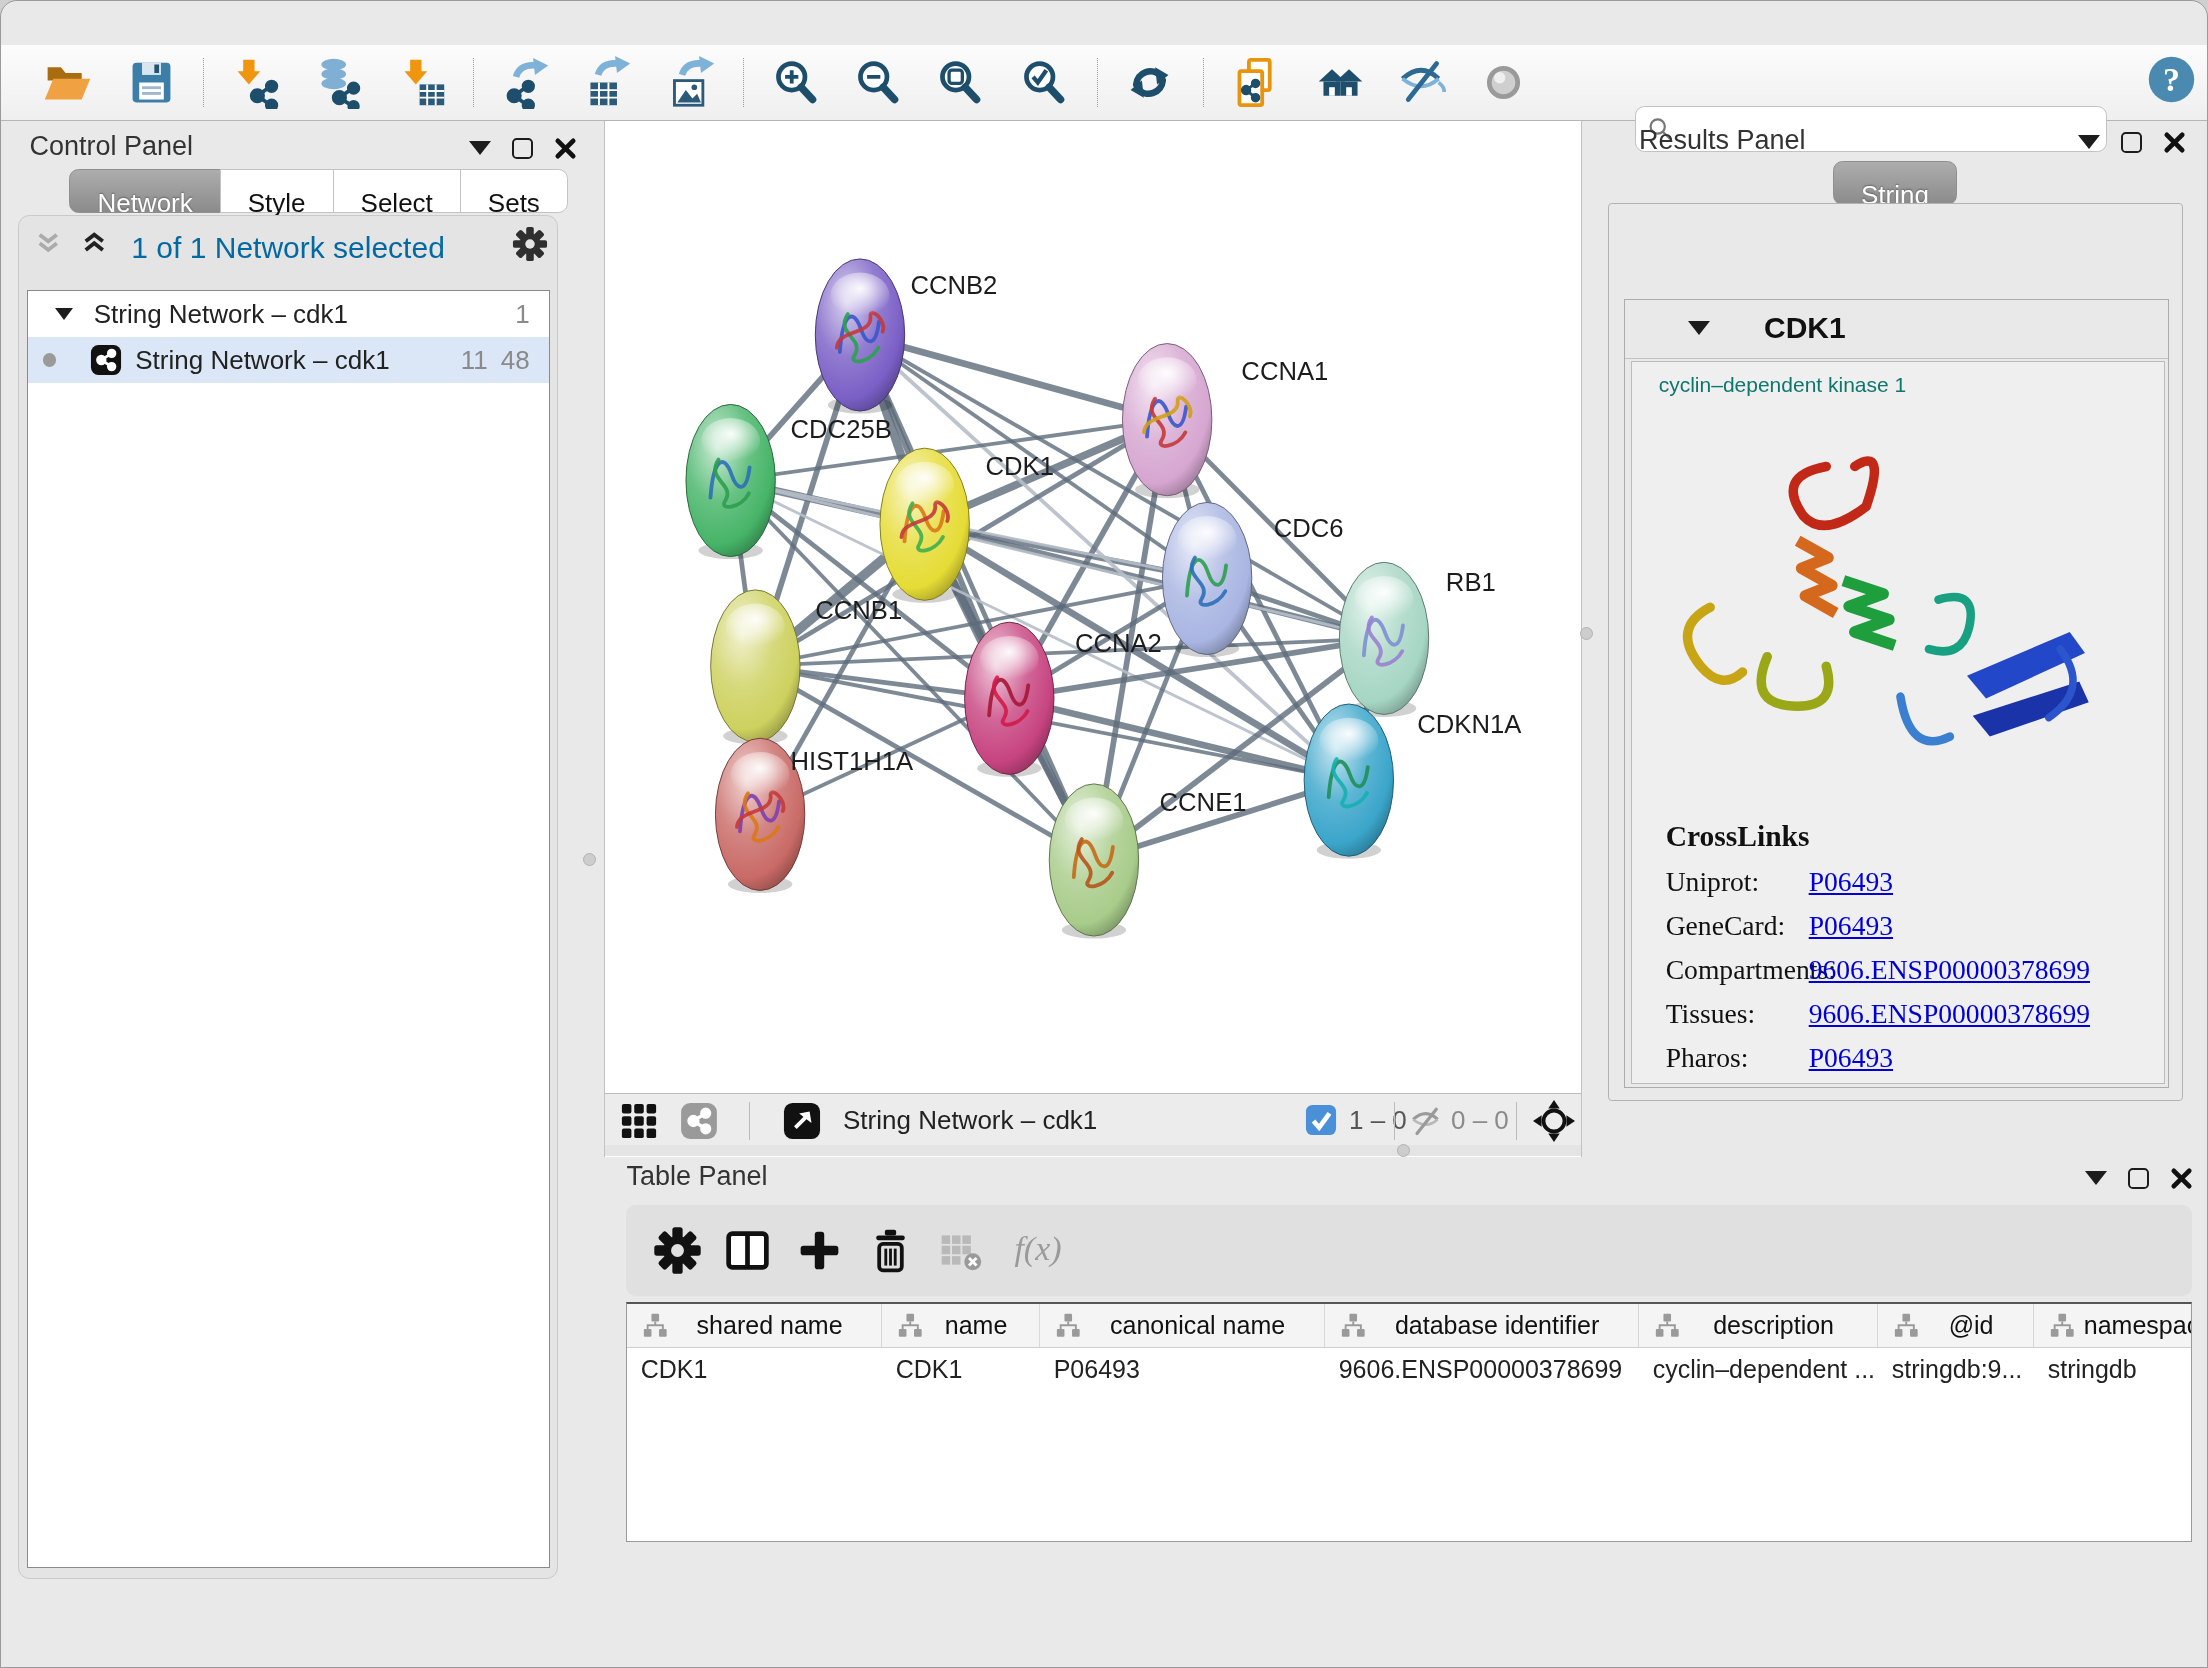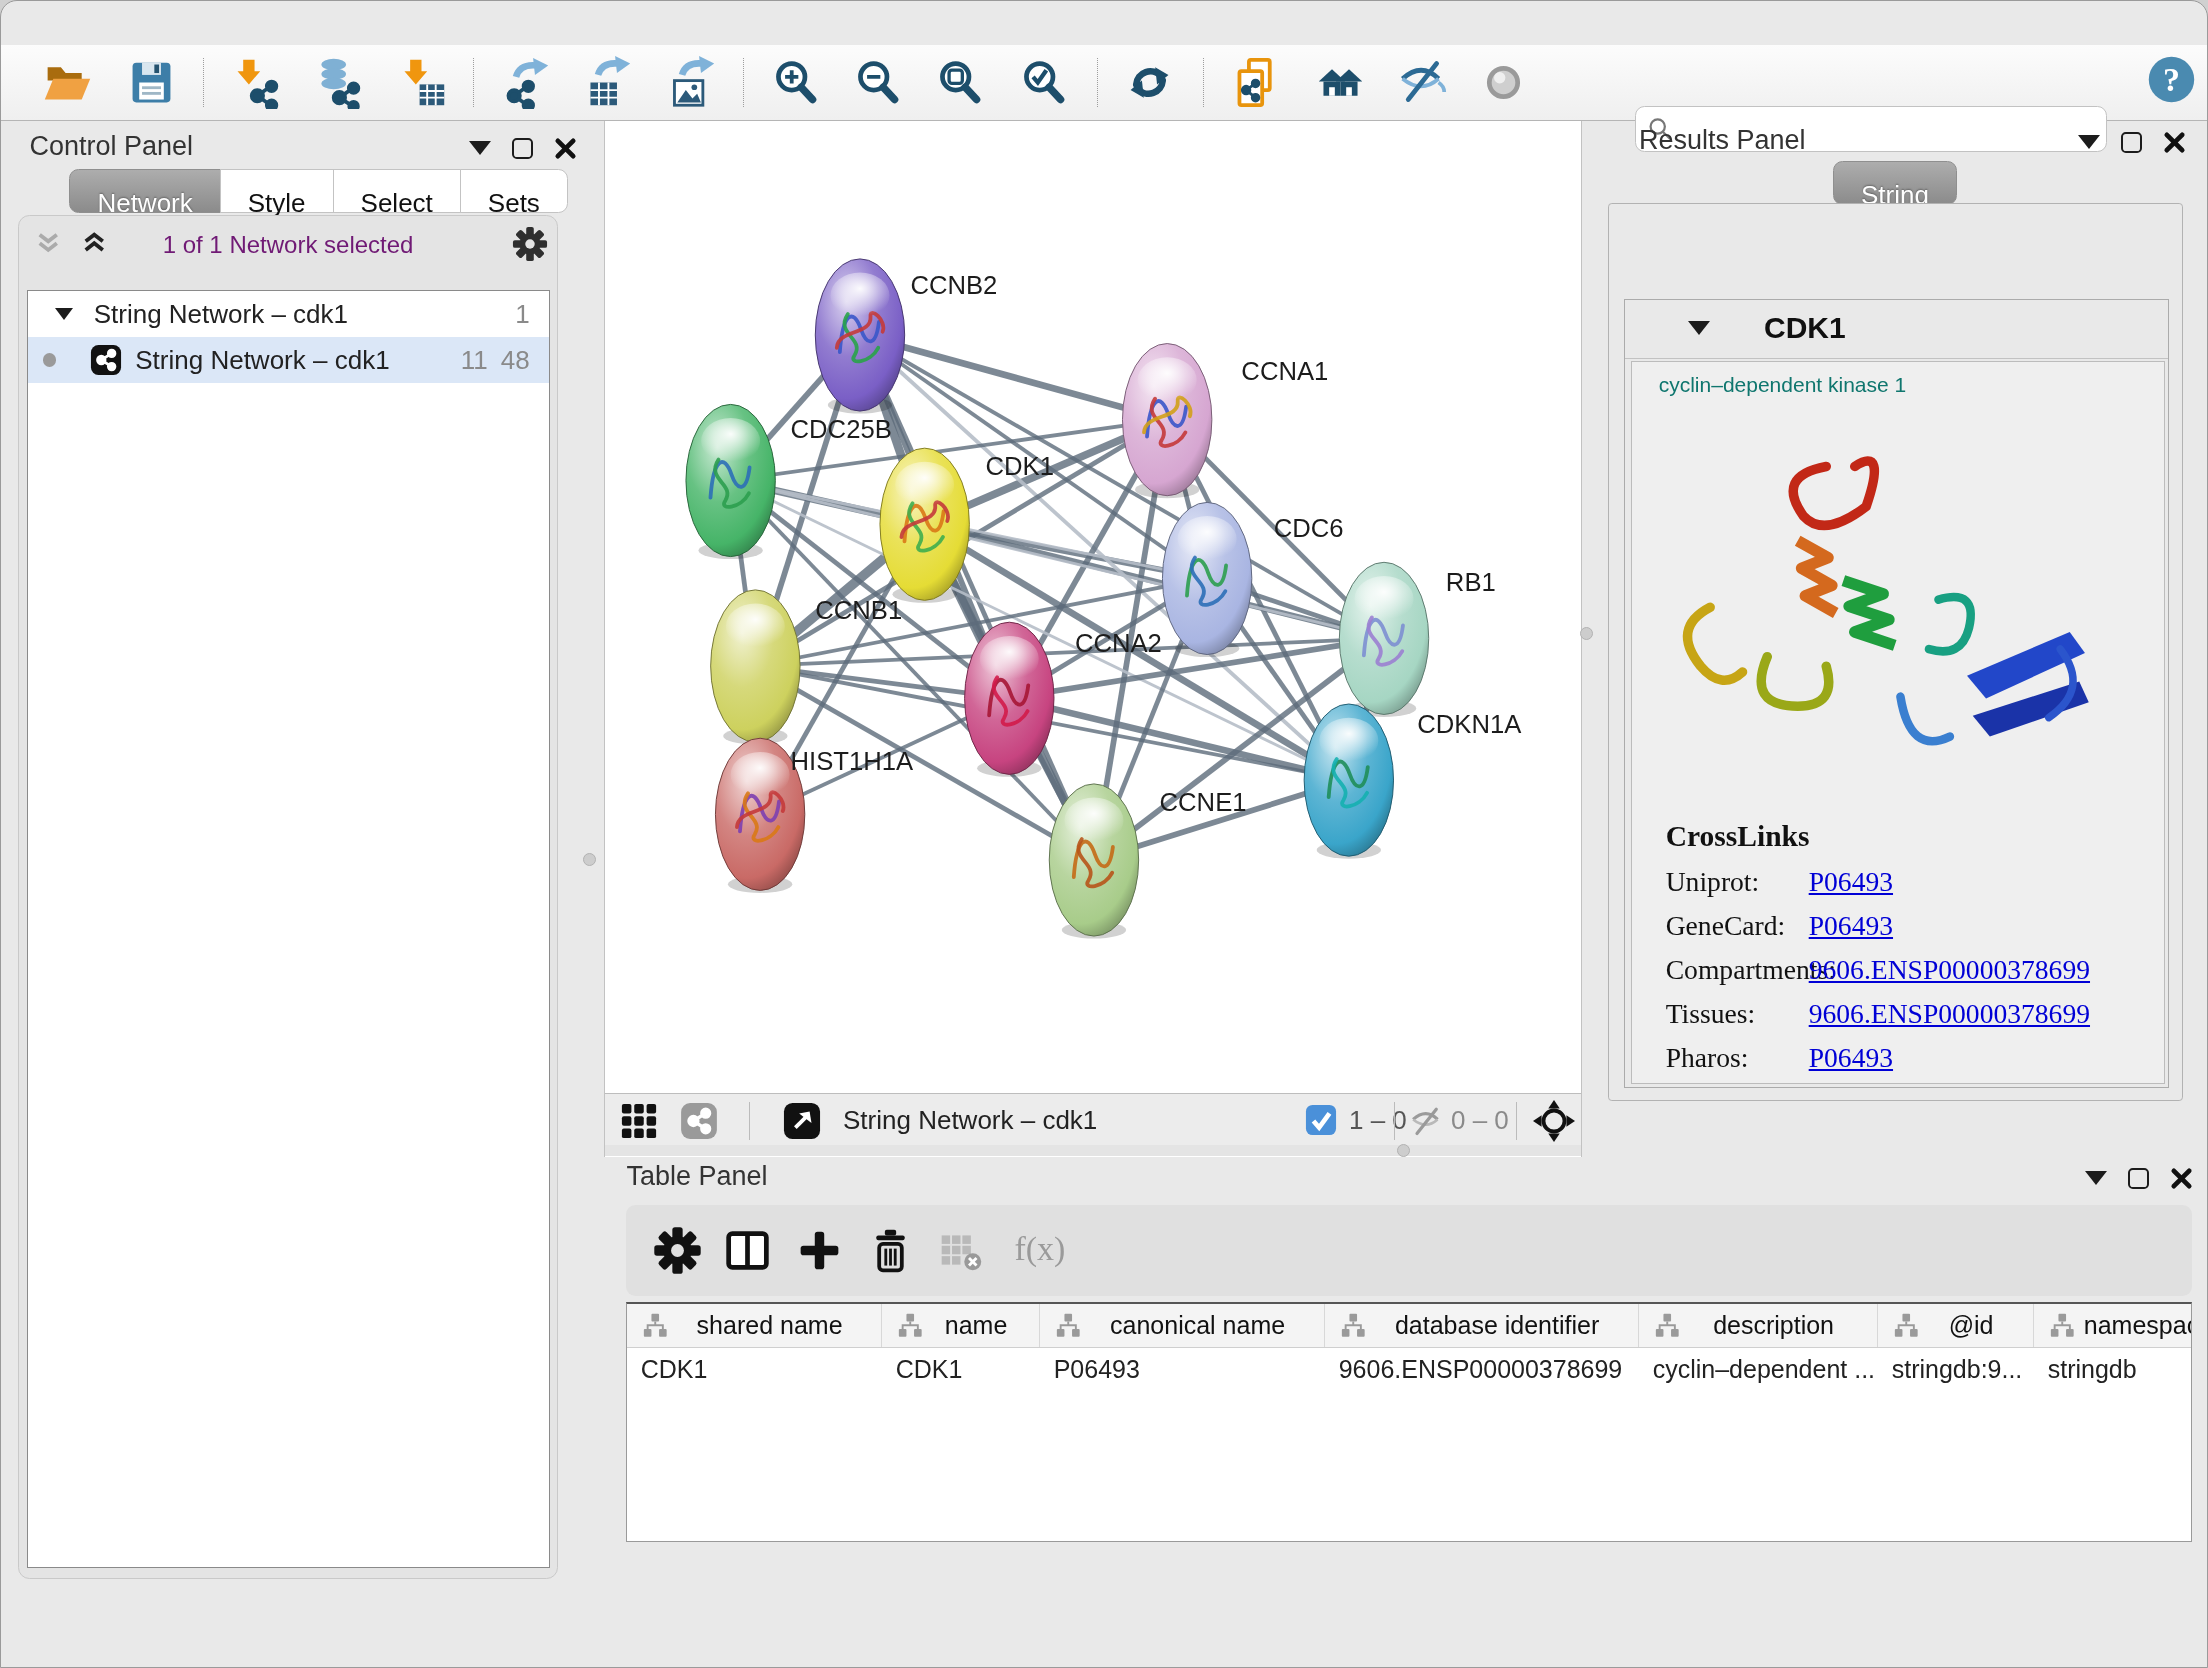--- a/index.html
+++ b/index.html
@@ -70,21 +70,21 @@
   .tpbtn svg{width:49px;height:49px;}
   #tp-table{left:11.4px;top:145px;width:1566px;height:240px;background:#fff;
     border:1px solid #9a9a9a;border-top:2.9px solid #555;overflow:hidden;}
   #tp-header{display:flex;height:44px;background:#f4f4f4;border-bottom:1px solid #cfcfcf;}
   .th{display:flex;align-items:center;border-right:1px solid #d8d8d8;font-size:25px;color:#111;
       padding-left:13.3px;flex:none;cursor:pointer;}
   .th svg{width:28.5px;height:28.5px;margin-right:7.6px;flex:none;}
   .th .lbl{flex:1;text-align:center;padding-right:19px;white-space:nowrap;overflow:hidden;}
   .tr{display:flex;height:42px;align-items:center;font-size:25px;}
   .td{padding-left:13.3px;flex:none;white-space:nowrap;overflow:hidden;}
-  .fx{font-family:"Liberation Serif",serif;font-size:34px;color:#9a9a9a;top:25px;}
+  .fx{font-family:"Liberation Serif",serif;font-style:italic;font-size:34px;color:#9a9a9a;top:25px;}
   
   #statusbar{left:0;top:1605px;width:2208px;height:63px;background:#ececec;border-top:1px solid #bfbfbf;}
   .sbtn{width:49px;height:44px;top:9.5px;background:#f8f8f8;border:1.9px solid #a0a0a0;
     display:flex;align-items:center;justify-content:center;cursor:pointer;}
   #memory-btn{left:2060px;top:11.4px;width:118px;height:40px;background:#fbfbfb;border:1.9px solid #a0a0a0;
     display:flex;align-items:center;justify-content:center;gap:9.5px;font-size:25px;cursor:pointer;}
   .dot{width:13.3px;height:13.3px;border-radius:50%;background:#cdcdcd;border:1px solid #b2b2b2;}
 </style>
 </head>
 <body>
@@ -309,21 +309,21 @@
               <polyline points="6,15 15,22 24,15"></polyline>
             </g>
           </svg>
         <svg width="28.5" height="28.5" viewBox="0 0 30 30">
             <g stroke="#222" stroke-width="4" fill="none">
               <polyline points="6,13 15,6 24,13"></polyline>
               <polyline points="6,22 15,15 24,22"></polyline>
             </g>
           </svg>
       </div>
-      <div class="abs" style="left:0;top:15px;width:100%;text-align:center;font-size:24px;color:#701a75">1 of 1 Network selected</div>
+      <div class="abs" style="left:0;top:15px;width:100%;text-align:center;font-size:30px;color:#0369a1">1 of 1 Network selected</div>
       <div class="abs" style="left:493px;top:9.5px">
         <svg width="36" height="36" viewBox="-19 -19 38 38">
             <g fill="#2f2f2f">
               <rect x="-4" y="-18" width="8" height="36" rx="2"></rect>
               <rect x="-4" y="-18" width="8" height="36" rx="2" transform="rotate(45)"></rect>
               <rect x="-4" y="-18" width="8" height="36" rx="2" transform="rotate(90)"></rect>
               <rect x="-4" y="-18" width="8" height="36" rx="2" transform="rotate(135)"></rect>
               <circle r="11"></circle>
             </g>
             <circle r="5" fill="#e4e4e4"></circle>

